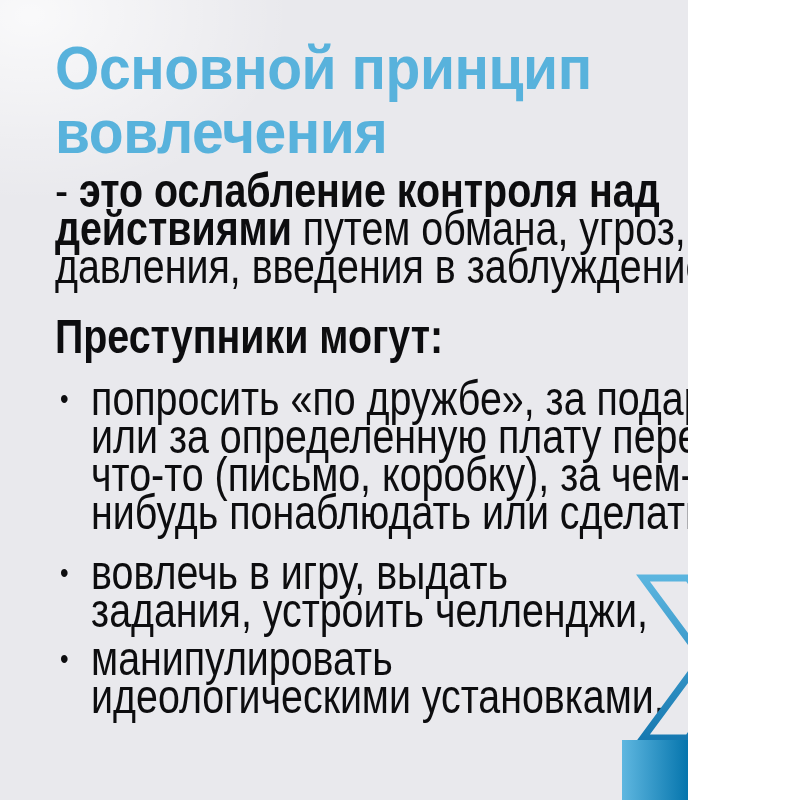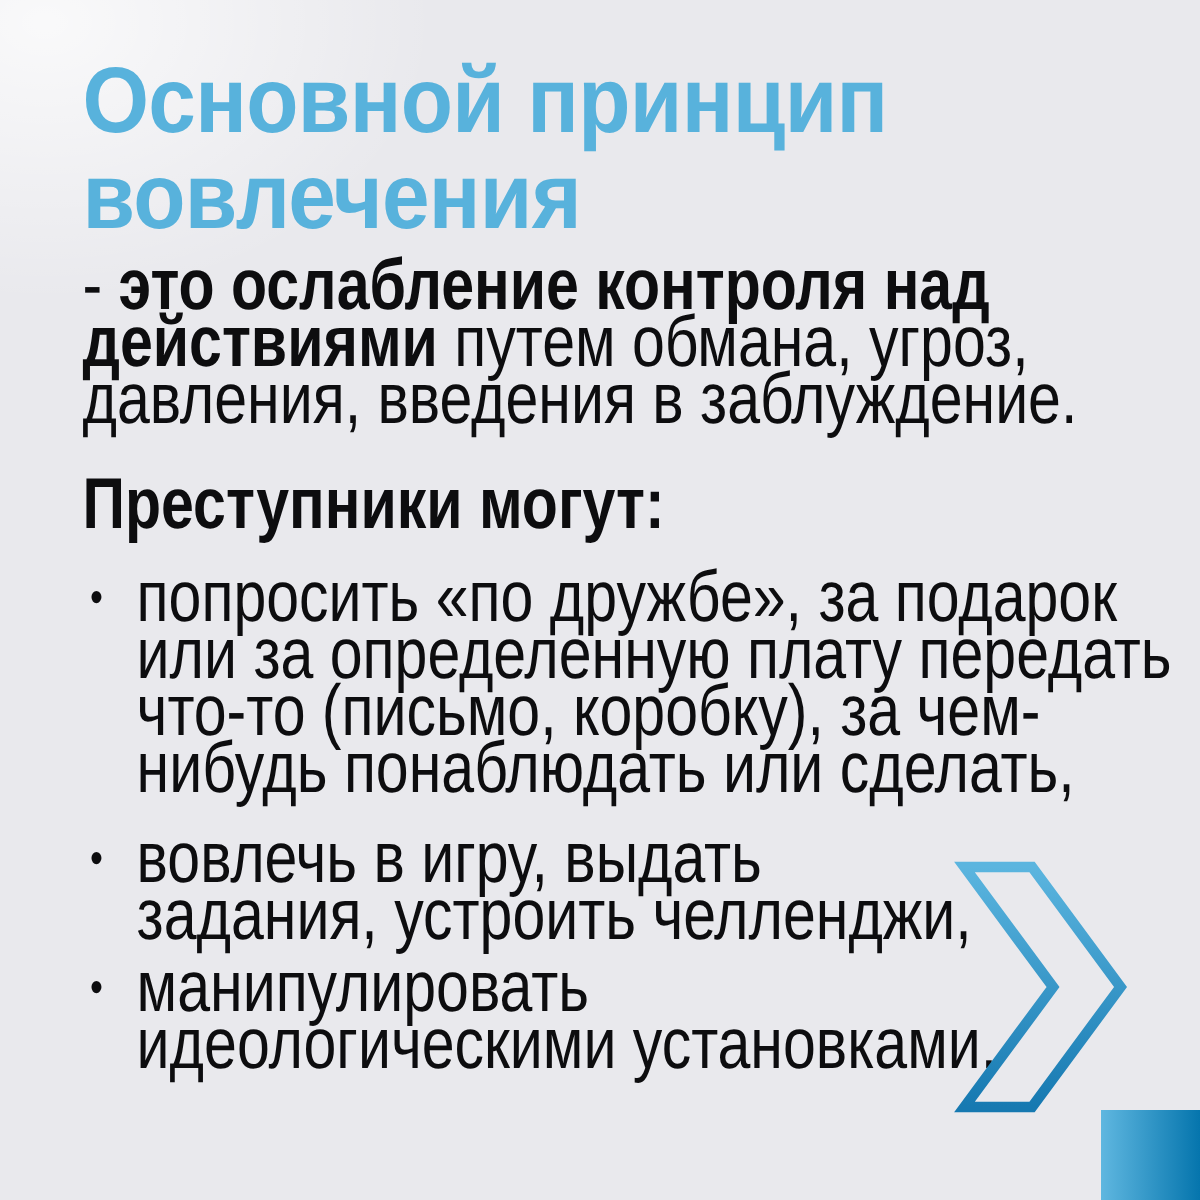--- a/index.html
+++ b/index.html
@@ -10,21 +10,21 @@
     --chevron-bottom: #1679B1;
     --accent-light: #5FB7E0;
     --accent-dark: #0575AD;
   }
   * { box-sizing: border-box; }
   html, body { margin: 0; padding: 0; }
   body { font-family: "Liberation Sans", sans-serif; }
 
   .slide {
     position: relative;
-    width: 800px;
+    width: 688px;
     height: 800px;
     overflow: hidden;
     background:
       radial-gradient(420px 300px at 30px 15px, rgba(255,255,255,0.75), rgba(255,255,255,0) 62%),
       var(--background);
   }
 
   .title {
     position: absolute;
     left: 55px;

